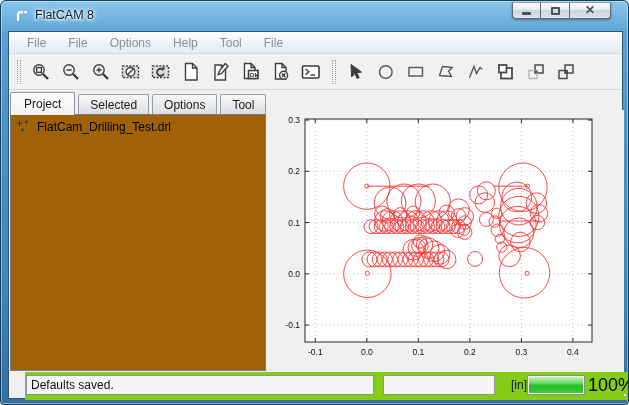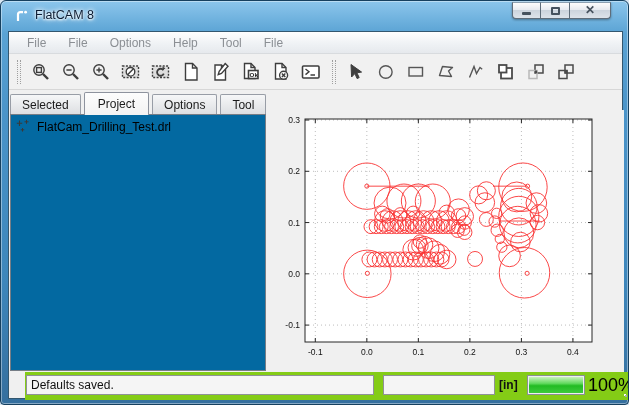--- a/index.html
+++ b/index.html
@@ -40,33 +40,33 @@
       display:flex;align-items:center;justify-content:center;}
   .tb-btn svg{display:block;}
   
   #tabbar{position:absolute;left:1px;top:59px;height:23px;display:flex;align-items:flex-end;z-index:3;}
   .tab{font-size:12px;color:#1b1b1b;border:1px solid #989da6;border-bottom:none;
       border-radius:2px 2px 0 0;padding:0 11px;height:20px;line-height:20px;margin-right:3px;
       background:linear-gradient(#f6f7f8,#dddfe2);}
   .tab.active{height:23px;line-height:23px;background:linear-gradient(#fdfdfd,#f3f3f3);
       border-color:#8e939e;position:relative;top:1px;z-index:4;padding:0 13px;}
   
-  #tree{position:absolute;left:1px;top:82px;width:256px;height:257px;background:#0369a1;
+  #tree{position:absolute;left:1px;top:82px;width:256px;height:257px;background:#a16207;
       border:1px solid #767d86;z-index:2;}
   .tree-item{display:flex;align-items:center;gap:6px;padding:4px 2px 0 5px;font-size:12px;color:#000;}
   
   #plot{position:absolute;left:259px;top:78px;width:356px;height:262px;background:#f0f0f0;}
   
   #statusbar{position:absolute;left:16px;top:340px;width:100%;height:28px;background:#84cc16;}
   .status-box{position:absolute;top:3px;height:20px;background:#f5f5f5;border:1px solid #8f9296;
       font-size:12px;color:#101010;line-height:18px;padding-left:4px;overflow:hidden;}
   #status-msg{left:1px;width:348px;}
   #status-aux{left:358px;width:112px;}
-  #units-label{position:absolute;left:474px;top:3px;width:28px;text-align:left;line-height:20px;
-      font-size:12px;font-weight:bold;color:#111;}
+  #units-label{position:absolute;left:474px;top:3px;width:28px;text-align:right;line-height:20px;
+      font-size:12px;font-weight:normal;color:#111;}
   #progress{position:absolute;left:502px;top:3px;width:58px;height:20px;border:1px solid #8a8f94;
       background:#eef0f2;padding:1px;}
   #progress-fill{height:100%;width:0;
       background:linear-gradient(#c9f2bd,#62d95e 40%,#22bb22 55%,#3ecb3e);}
   #progress-label{position:absolute;left:563px;top:3px;line-height:20px;font-size:18px;color:#000;}
   #grip{position:absolute;right:3px;bottom:3px;width:10px;height:10px;}
   #grip i{position:absolute;width:2px;height:2px;background:#a3a9b0;box-shadow:-1px -1px 0 #fdfdfd;}
   .g1{right:0;bottom:0;} .g2{right:4px;bottom:0;} .g3{right:0;bottom:4px;}
   .g4{right:8px;bottom:0;} .g5{right:4px;bottom:4px;} .g6{right:0;bottom:8px;}
   .ic{stroke:#3e3e3e;stroke-width:1.4;fill:none;}
@@ -226,22 +226,22 @@
       <button class="tb-btn">
         <svg width="20" height="20" viewBox="0 0 20 20">
           <rect x="9" y="3" width="8" height="8" fill="none" stroke="#4a4a4a" stroke-width="1.5"></rect>
           <rect x="3" y="8.5" width="8" height="8" fill="none" stroke="#4a4a4a" stroke-width="1.5"></rect>
           <rect x="8.6" y="8.1" width="3" height="3.4" fill="#4a4a4a"></rect>
           </svg>
       </button>
     </div>
 
     <div id="tabbar">
+      <span class="tab active">Project</span>
       <span class="tab">Selected</span>
-      <span class="tab active">Project</span>
       <span class="tab">Options</span>
       <span class="tab">Tool</span>
     </div>
 
     <div id="tree">
       <div class="tree-item">
         <svg width="15" height="15" viewBox="0 0 15 15">
           <path d="M3.5 1.5 V7 M0.8 4.2 H6.2" stroke="#3a3a3a" stroke-width="1.1" fill="none"></path>
           <path d="M10.5 0.8 V4.8 M8.5 2.8 H12.5" stroke="#3a3a3a" stroke-width="1" fill="none"></path>
           <path d="M6.5 9 V12.6 M4.7 10.8 H8.3" stroke="#3a3a3a" stroke-width="1" fill="none"></path>

